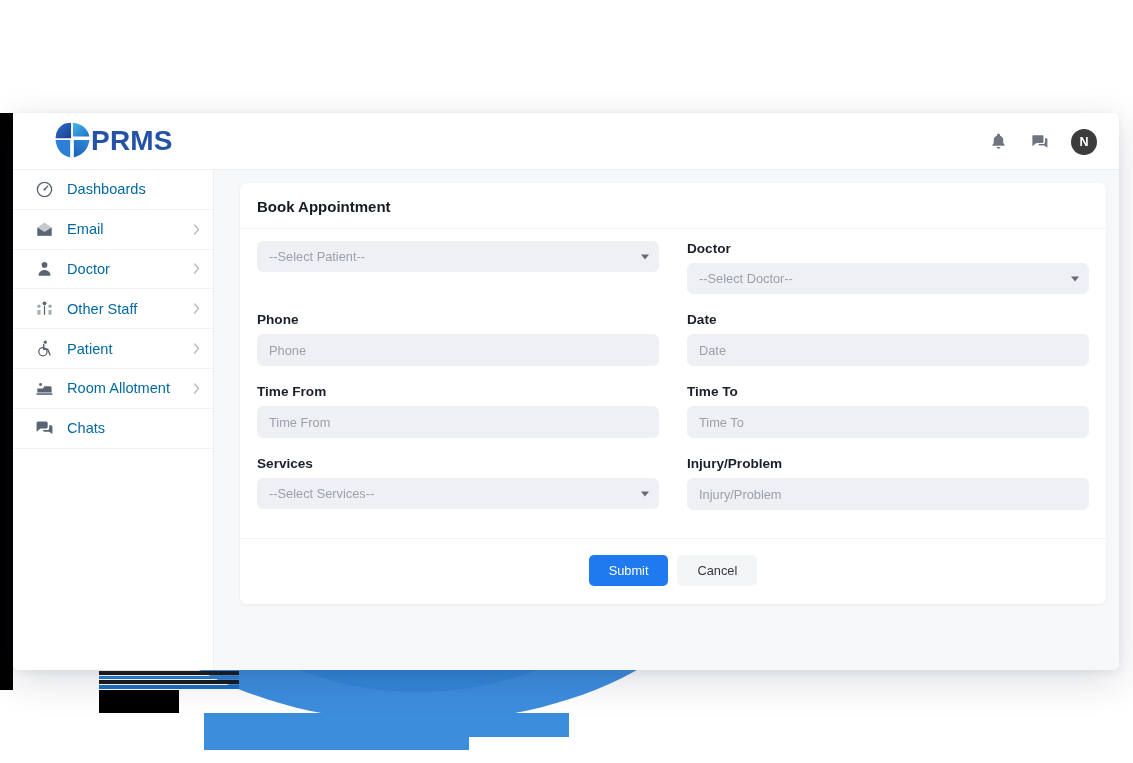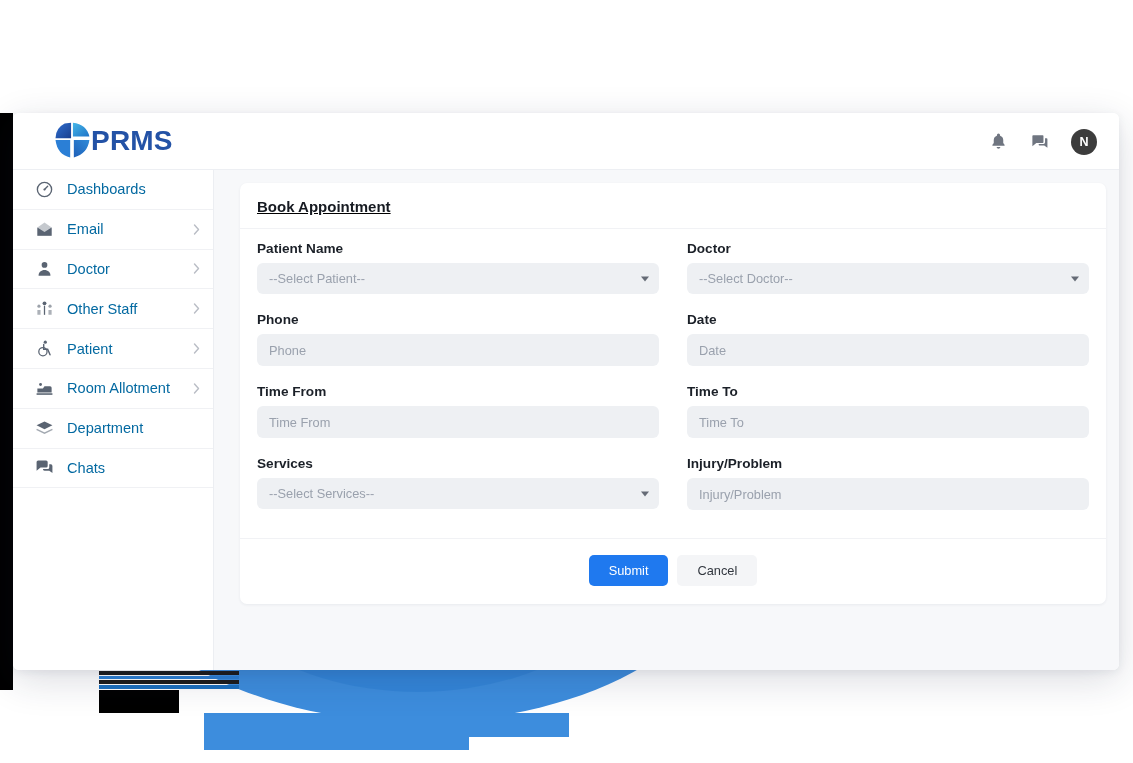--- a/index.html
+++ b/index.html
@@ -92,21 +92,20 @@
   }
   .card {
     background: #ffffff;
     border-radius: 7px;
     box-shadow: 0 1px 3px rgba(40,50,80,.07);
     overflow: hidden;
   }
   .card-head {
     padding: 15px 19px 13px 17px;
     border-bottom: 1px solid #f1f2f5;
-    text-decoration: underline;
   }
   .card-title { font-size: 15px; font-weight: bold; color: #171b22; }
   .card-body { padding: 12px 17px 10px 17px; }
 
   .form-grid {
     display: grid;
     grid-template-columns: 1fr 1fr;
     column-gap: 28px;
     row-gap: 0;
   }
@@ -297,48 +296,40 @@
             <path d="M3 12h7l2-3h7a2 2 0 0 1 2 2v6H3z" fill="currentColor"></path>
             <path d="M2 18h20v2H2z" fill="currentColor"></path>
           </svg>
           <span class="nav-label">Room Allotment</span>
           <svg class="nav-chev" viewBox="0 0 7 11">
             <path d="M1.5 1 L5.5 5.5 L1.5 10" fill="none" stroke="currentColor" stroke-width="1.4" stroke-linecap="round" stroke-linejoin="round"></path>
           </svg>
         </div>
         <div class="nav-item">
           <svg class="nav-icon" viewBox="0 0 24 24">
-            <path d="M12 3 L22 8 L12 13 L2 8 Z" fill="currentColor"></path>
-            <path d="M2 13 L12 18 L22 13" fill="none" stroke="currentColor" stroke-width="1.8" opacity=".55"></path>
-          </svg>
-          <span class="nav-label">Department</span>
-        </div>
-        <div class="nav-item">
-          <svg class="nav-icon" viewBox="0 0 24 24">
             <path d="M2 5a2 2 0 0 1 2-2h10a2 2 0 0 1 2 2v5a2 2 0 0 1-2 2H7l-5 4z" fill="currentColor"></path>
             <path d="M18 8h2a2 2 0 0 1 2 2v9l-4-3h-6a2 2 0 0 1-2-2h6a2 2 0 0 0 2-2z" fill="currentColor"></path>
           </svg>
           <span class="nav-label">Chats</span>
         </div>
       </div>
     <div class="nav-filler"></div>
   </nav>
 
   <main class="content">
     <section class="card">
 
       <div class="card-head">
         <h1 class="card-title">Book Appointment</h1>
       </div>
 
       <div class="card-body">
         <div class="form-grid">
 
           <div class="field">
-            <label class="field-label">Patient Name</label>
             <div class="control">
               <span>--Select Patient--</span>
               <span class="caret"></span>
             </div>
           </div>
 
           <div class="field">
             <label class="field-label">Doctor</label>
             <div class="control">
               <span>--Select Doctor--</span>

